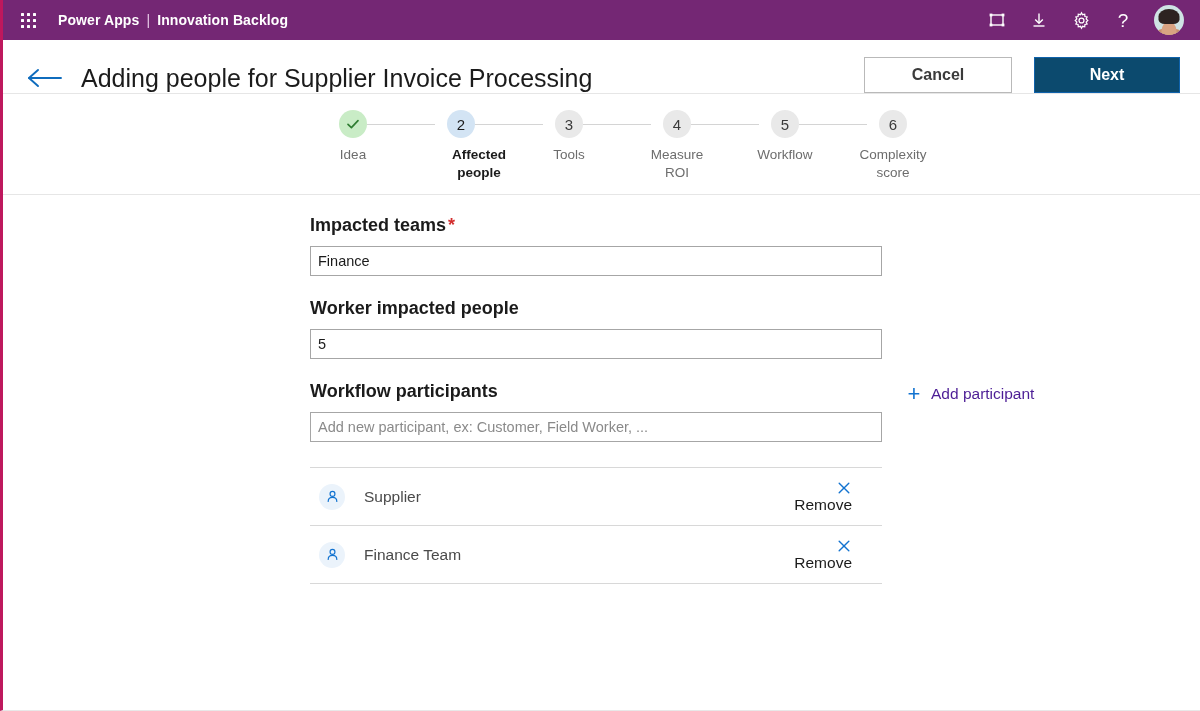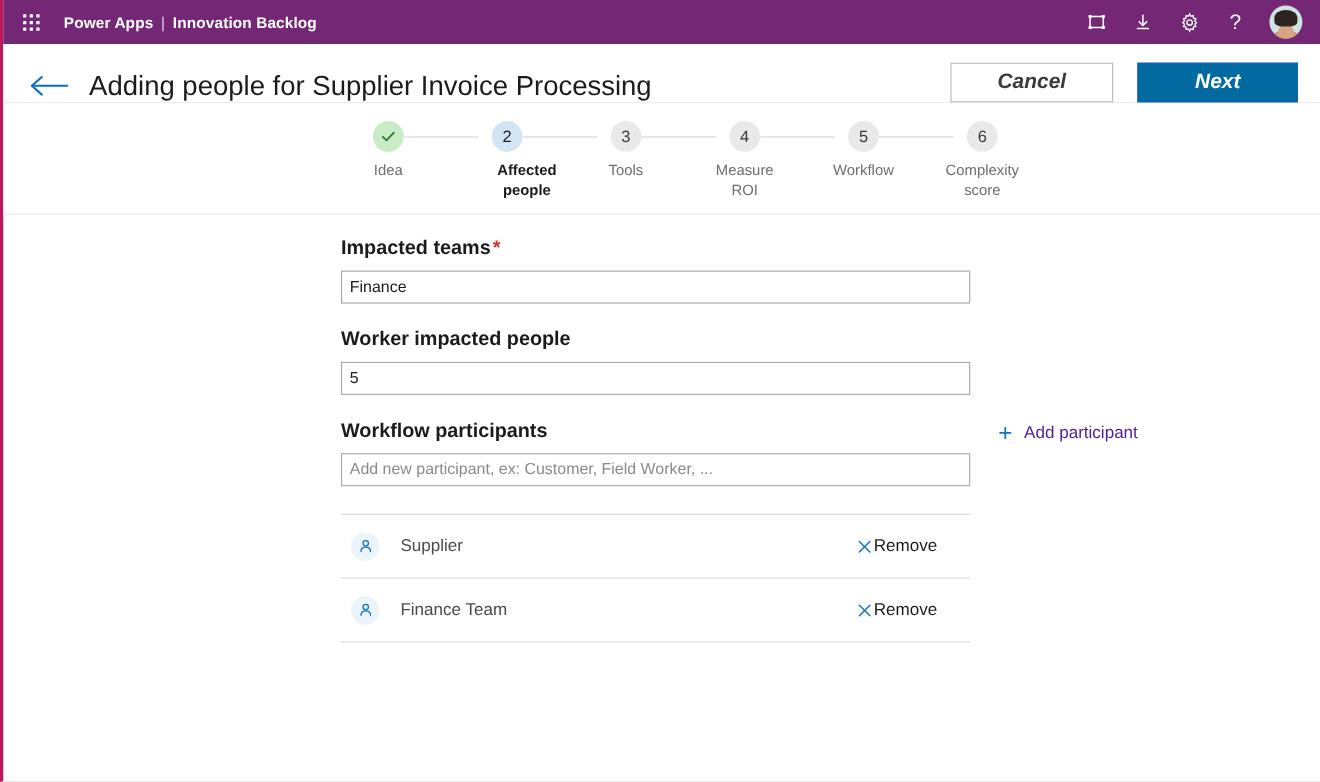--- a/index.html
+++ b/index.html
@@ -129,36 +129,35 @@
     font-weight: 400;
   }
   .title-actions {
     margin-left: auto;
     display: flex;
     align-items: center;
     gap: 22px;
   }
   .btn {
     font-family: "Liberation Sans", sans-serif;
-    font-size: 19px;
+    font-size: 16px;
     font-weight: bold;
     height: 36px;
     min-width: 148px;
     padding: 0 14px;
     cursor: pointer;
     border-radius: 0;
-    font-style: italic;
   }
   .btn-cancel {
     background: #ffffff;
     border: 1px solid #b9b9b9;
     color: #3b3b3b;
   }
   .btn-next {
-    background: #0369a1;
+    background: #0c4a6e;
     border: 1px solid #0f62ab;
     color: #ffffff;
     min-width: 146px;
   }
 
   
   .stepper-wrap {
     border-bottom: 1px solid #e6e6e6;
     padding: 16px 0 12px 0;
     background: #ffffff;
@@ -289,23 +288,24 @@
     flex: 0 0 auto;
   }
   .participant-name {
     margin-left: 19px;
     font-size: 15.5px;
     color: #4a4a4a;
   }
   .remove-action {
     margin-left: auto;
     display: flex;
-    align-items: center;
+    align-items: flex-end;
     cursor: pointer;
     padding-right: 28px;
+    flex-direction: column;
   }
   .x-icon { color: #1273d0; display: flex; align-items: center; }
   .remove-label { font-size: 15.5px; color: #1b1b1b; }
 </style>
 </head>
 <body>
 
 <div id="app">
 
   <div class="topbar">

